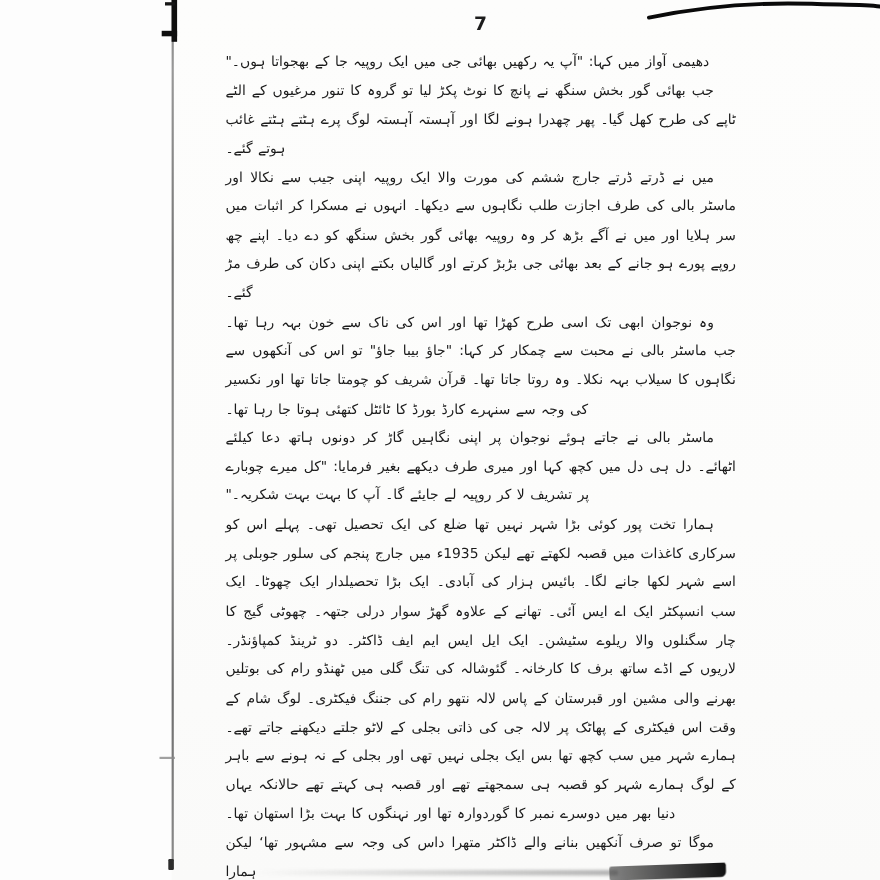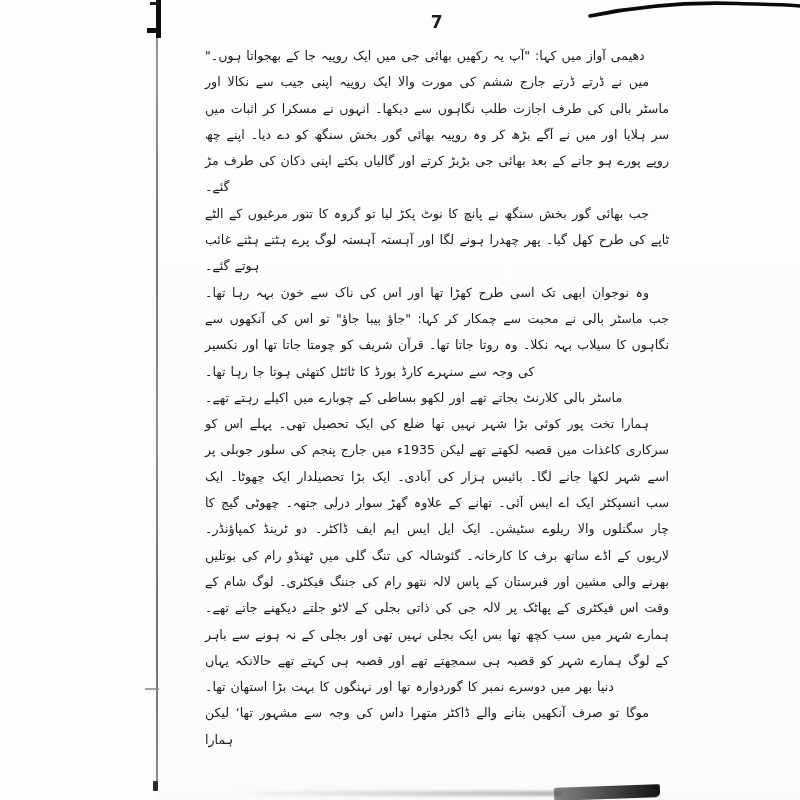--- a/index.html
+++ b/index.html
@@ -79,21 +79,21 @@
   </svg>
 
   <div class="bottom-shadow-light"></div>
   <div class="bottom-shadow-dark"></div>
 
   <div class="page-number">7</div>
 
   <div class="text-block">
 
   <p class="para indent">دھیمی آواز میں کہا: "آپ یہ رکھیں بھائی جی میں ایک روپیہ جا کے بھجواتا ہوں۔"</p>
+      <p class="para indent">جب بھائی گور بخش سنگھ نے پانچ کا نوٹ پکڑ لیا تو گروہ کا تنور مرغیوں کے الٹے ٹاپے کی طرح کھل گیا۔ پھر چھدرا ہونے لگا اور آہستہ آہستہ لوگ پرے ہٹتے ہٹتے غائب ہوتے گئے۔</p>
       <p class="para indent">میں نے ڈرتے ڈرتے جارج ششم کی مورت والا ایک روپیہ اپنی جیب سے نکالا اور ماسٹر بالی کی طرف اجازت طلب نگاہوں سے دیکھا۔ انہوں نے مسکرا کر اثبات میں سر ہلایا اور میں نے آگے بڑھ کر وہ روپیہ بھائی گور بخش سنگھ کو دے دیا۔ اپنے چھ روپے پورے ہو جانے کے بعد بھائی جی بڑبڑ کرتے اور گالیاں بکتے اپنی دکان کی طرف مڑ گئے۔</p>
-      <p class="para indent">جب بھائی گور بخش سنگھ نے پانچ کا نوٹ پکڑ لیا تو گروہ کا تنور مرغیوں کے الٹے ٹاپے کی طرح کھل گیا۔ پھر چھدرا ہونے لگا اور آہستہ آہستہ لوگ پرے ہٹتے ہٹتے غائب ہوتے گئے۔</p>
       <p class="para indent">وہ نوجوان ابھی تک اسی طرح کھڑا تھا اور اس کی ناک سے خون بہہ رہا تھا۔ جب ماسٹر بالی نے محبت سے چمکار کر کہا: "جاؤ بیبا جاؤ" تو اس کی آنکھوں سے نگاہوں کا سیلاب بہہ نکلا۔ وہ روتا جاتا تھا۔ قرآن شریف کو چومتا جاتا تھا اور نکسیر کی وجہ سے سنہرے کارڈ بورڈ کا ٹائٹل کتھئی ہوتا جا رہا تھا۔</p>
-      <p class="para">ماسٹر بالی کلارنٹ بجاتے تھے اور لکھو بساطی کے چوبارے میں اکیلے رہتے تھے۔</p>
+      <p class="para indent">ماسٹر بالی نے جاتے ہوئے نوجوان پر اپنی نگاہیں گاڑ کر دونوں ہاتھ دعا کیلئے اٹھائے۔ دل ہی دل میں کچھ کہا اور میری طرف دیکھے بغیر فرمایا: "کل میرے چوبارے پر تشریف لا کر روپیہ لے جایئے گا۔ آپ کا بہت بہت شکریہ۔"</p>
       <p class="para indent">ہمارا تخت پور کوئی بڑا شہر نہیں تھا ضلع کی ایک تحصیل تھی۔ پہلے اس کو سرکاری کاغذات میں قصبہ لکھتے تھے لیکن 1935ء میں جارج پنجم کی سلور جوبلی پر اسے شہر لکھا جانے لگا۔ بائیس ہزار کی آبادی۔ ایک بڑا تحصیلدار ایک چھوٹا۔ ایک سب انسپکٹر ایک اے ایس آئی۔ تھانے کے علاوہ گھڑ سوار درلی جتھہ۔ چھوٹی گیج کا چار سگنلوں والا ریلوے سٹیشن۔ ایک ایل ایس ایم ایف ڈاکٹر۔ دو ٹرینڈ کمپاؤنڈر۔ لاریوں کے اڈے ساتھ برف کا کارخانہ۔ گئوشالہ کی تنگ گلی میں ٹھنڈو رام کی بوتلیں بھرنے والی مشین اور قبرستان کے پاس لالہ نتھو رام کی جننگ فیکٹری۔ لوگ شام کے وقت اس فیکٹری کے پھاٹک پر لالہ جی کی ذاتی بجلی کے لاٹو جلتے دیکھنے جاتے تھے۔ ہمارے شہر میں سب کچھ تھا بس ایک بجلی نہیں تھی اور بجلی کے نہ ہونے سے باہر کے لوگ ہمارے شہر کو قصبہ ہی سمجھتے تھے اور قصبہ ہی کہتے تھے حالانکہ یہاں دنیا بھر میں دوسرے نمبر کا گوردوارہ تھا اور نہنگوں کا بہت بڑا استھان تھا۔</p>
       <p class="para indent">موگا تو صرف آنکھیں بنانے والے ڈاکٹر متھرا داس کی وجہ سے مشہور تھا‘ لیکن ہمارا</p>
     </div>
 
 </div>
 
 </body></html>

